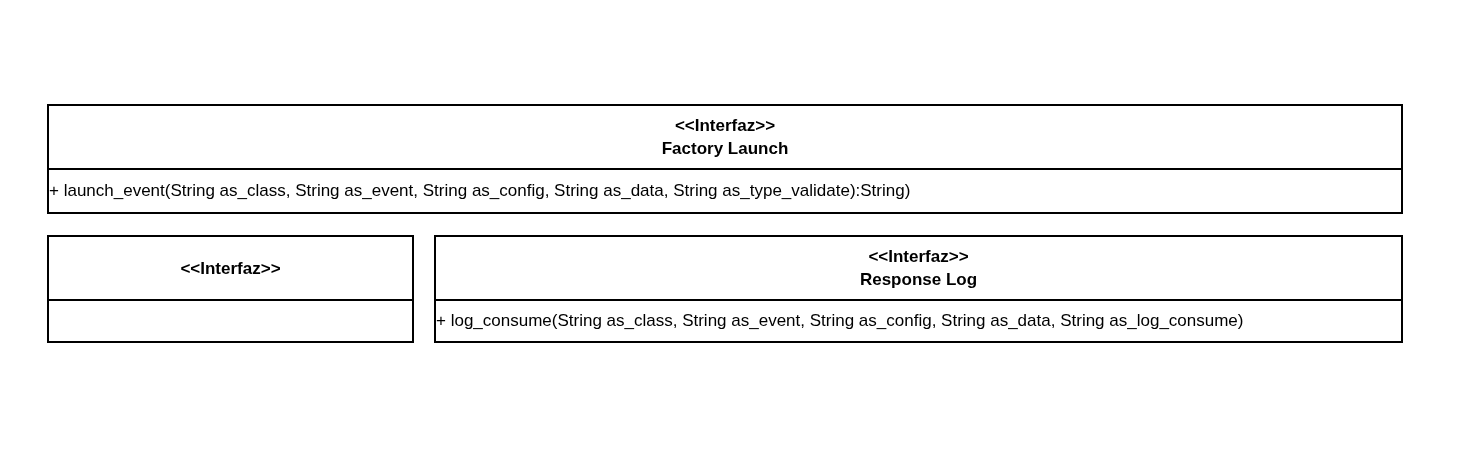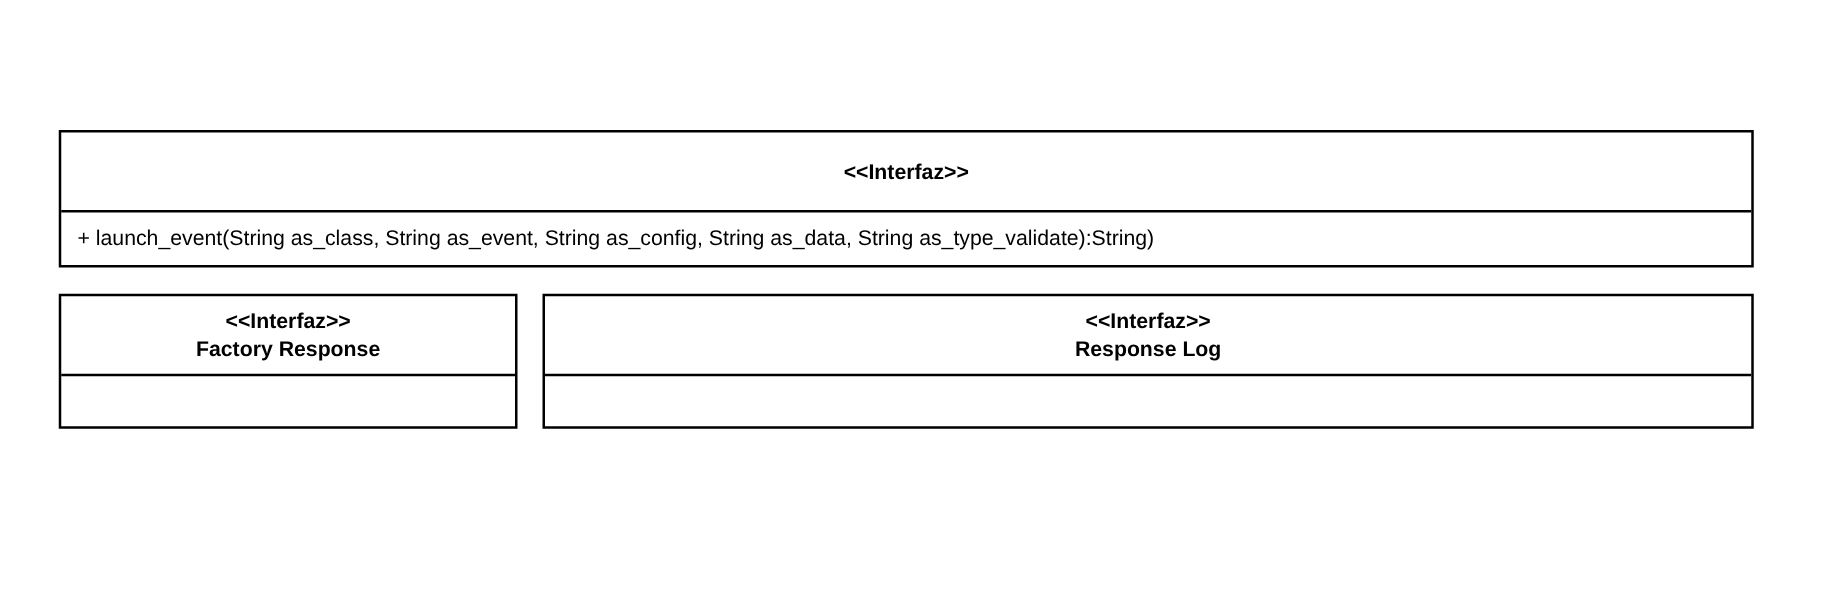--- a/index.html
+++ b/index.html
@@ -34,52 +34,54 @@
     font-weight: bold;
     font-size: 17px;
     line-height: 23px;
     color: #000000;
     text-align: center;
   }
   .uml-body {
     flex: 1 1 auto;
     display: flex;
     align-items: center;
-    padding-left: 13px;
     padding-right: 8px;
     font-size: 17px;
     color: #000000;
     white-space: nowrap;
     overflow: hidden;
   }
   #box-factory-launch   { left: 47px;  top: 104px; width: 1356px; height: 110px; }
   #box-factory-response { left: 47px;  top: 235px; width: 367px;  height: 108px; }
   #box-factory-log      { left: 434px; top: 235px; width: 969px;  height: 108px; }
 </style>
 </head>
 <body>
 
 <div class="canvas">
 
   <div class="uml-box" id="box-factory-launch">
     <div class="uml-header">
       <span>&lt;&lt;Interfaz&gt;&gt;</span>
+      <span>Factory Launch</span>
     </div>
     <div class="uml-body">
       <span>+ launch_event(String as_class, String as_event, String as_config, String as_data, String as_type_validate):String)</span>
     </div>
   </div>
 
   <div class="uml-box" id="box-factory-response">
     <div class="uml-header">
       <span>&lt;&lt;Interfaz&gt;&gt;</span>
-      <span>Factory Response</span>
     </div>
   </div>
 
   <div class="uml-box" id="box-factory-log">
     <div class="uml-header">
       <span>&lt;&lt;Interfaz&gt;&gt;</span>
       <span>Response Log</span>
     </div>
+    <div class="uml-body">
+      <span>+ log_consume(String as_class, String as_event, String as_config, String as_data, String as_log_consume)</span>
+    </div>
   </div>
 
 </div>
 
 </body></html>

